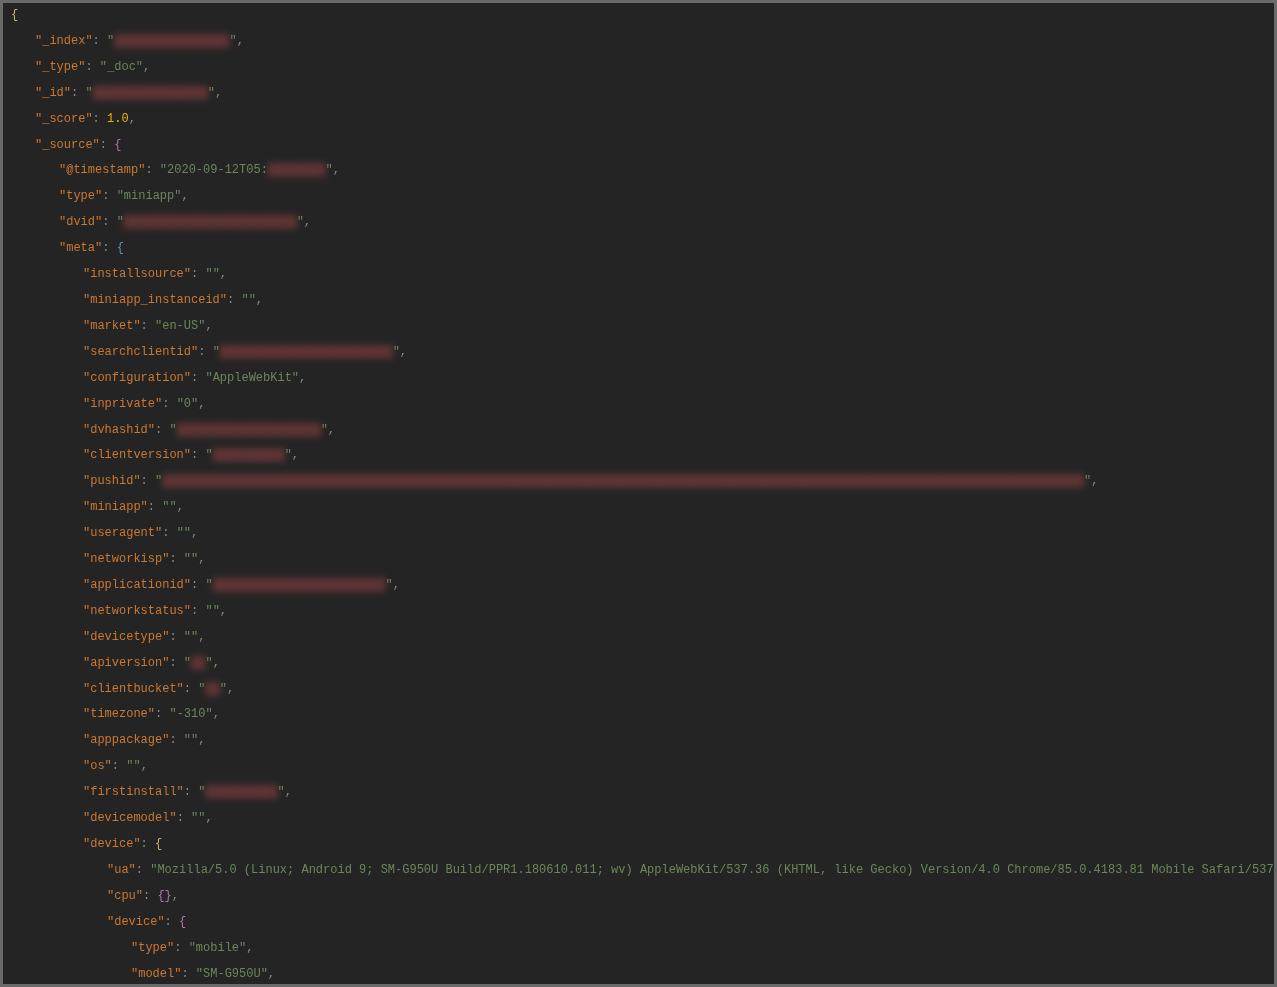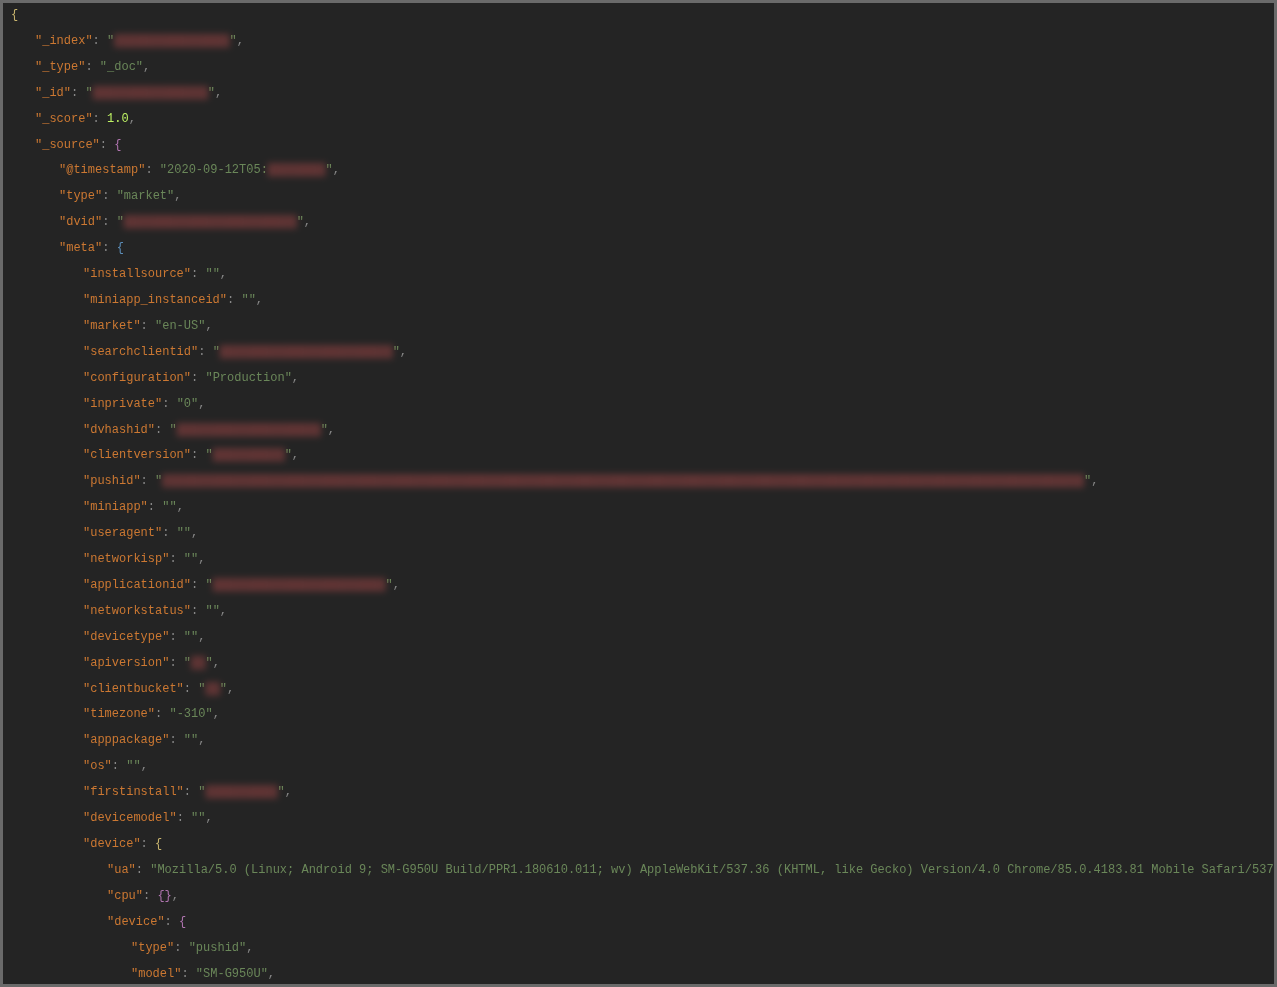--- a/index.html
+++ b/index.html
@@ -30,47 +30,47 @@
   }
   .ln { display: block; }
   .in0 { padding-left: calc(0 * 24px); }
   .in1 { padding-left: calc(1 * 24px); }
   .in2 { padding-left: calc(2 * 24px); }
   .in3 { padding-left: calc(3 * 24px); }
   .in4 { padding-left: calc(4 * 24px); }
   .in5 { padding-left: calc(5 * 24px); }
   .key   { color: #cc7832; }
   .str   { color: #6a8759; }
-  .num   { color: #bef264; }
+  .num   { color: #eab308; }
   .punct { color: #888888; }
   .red   { color: #a84848; filter: blur(3px) opacity(0.45); }
   .bracket-y { color: #c9b56e; }
   .bracket-p { color: #b075b0; }
   .bracket-b { color: #5d8fbb; }
   .rel { position: relative; }
 </style>
 </head>
 <body>
 
 <div class="viewport rel">
 <pre class="code"><span class="ln in0"><span class="bracket-y">{</span></span>
 <span class="ln in1"><span class="key">"_index"</span><span class="punct">:</span> <span class="str">"</span><span class="red">████████████████</span><span class="str">"</span><span class="punct">,</span></span>
 <span class="ln in1"><span class="key">"_type"</span><span class="punct">:</span> <span class="str">"<span>_doc</span>"</span><span class="punct">,</span></span>
 <span class="ln in1"><span class="key">"_id"</span><span class="punct">:</span> <span class="str">"</span><span class="red">████████████████</span><span class="str">"</span><span class="punct">,</span></span>
 <span class="ln in1"><span class="key">"_score"</span><span class="punct">:</span> <span class="num">1.0</span><span class="punct">,</span></span>
 <span class="ln in1"><span class="key">"_source"</span><span class="punct">:</span> <span class="bracket-p">{</span></span>
 <span class="ln in2"><span class="key">"@timestamp"</span><span class="punct">:</span> <span class="str">"2020-09-12T05:</span><span class="red">████████</span><span class="str">"</span><span class="punct">,</span></span>
-<span class="ln in2"><span class="key">"type"</span><span class="punct">:</span> <span class="str">"<span>market</span>"</span><span class="punct">,</span></span>
+<span class="ln in2"><span class="key">"type"</span><span class="punct">:</span> <span class="str">"<span>miniapp</span>"</span><span class="punct">,</span></span>
 <span class="ln in2"><span class="key">"dvid"</span><span class="punct">:</span> <span class="str">"</span><span class="red">████████████████████████</span><span class="str">"</span><span class="punct">,</span></span>
 <span class="ln in2"><span class="key">"meta"</span><span class="punct">:</span> <span class="bracket-b">{</span></span>
 <span class="ln in3"><span class="key">"installsource"</span><span class="punct">:</span> <span class="str">""</span><span class="punct">,</span></span>
 <span class="ln in3"><span class="key">"miniapp_instanceid"</span><span class="punct">:</span> <span class="str">""</span><span class="punct">,</span></span>
 <span class="ln in3"><span class="key">"market"</span><span class="punct">:</span> <span class="str">"<span>en-US</span>"</span><span class="punct">,</span></span>
 <span class="ln in3"><span class="key">"searchclientid"</span><span class="punct">:</span> <span class="str">"</span><span class="red">████████████████████████</span><span class="str">"</span><span class="punct">,</span></span>
-<span class="ln in3"><span class="key">"configuration"</span><span class="punct">:</span> <span class="str">"<span>Production</span>"</span><span class="punct">,</span></span>
+<span class="ln in3"><span class="key">"configuration"</span><span class="punct">:</span> <span class="str">"<span>AppleWebKit</span>"</span><span class="punct">,</span></span>
 <span class="ln in3"><span class="key">"inprivate"</span><span class="punct">:</span> <span class="str">"<span>0</span>"</span><span class="punct">,</span></span>
 <span class="ln in3"><span class="key">"dvhashid"</span><span class="punct">:</span> <span class="str">"</span><span class="red">████████████████████</span><span class="str">"</span><span class="punct">,</span></span>
 <span class="ln in3"><span class="key">"clientversion"</span><span class="punct">:</span> <span class="str">"</span><span class="red">██████████</span><span class="str">"</span><span class="punct">,</span></span>
 <span class="ln in3"><span class="key">"pushid"</span><span class="punct">:</span> <span class="str">"</span><span class="red">████████████████████████████████████████████████████████████████████████████████████████████████████████████████████████████████</span><span class="str">"</span><span class="punct">,</span></span>
 <span class="ln in3"><span class="key">"miniapp"</span><span class="punct">:</span> <span class="str">""</span><span class="punct">,</span></span>
 <span class="ln in3"><span class="key">"useragent"</span><span class="punct">:</span> <span class="str">""</span><span class="punct">,</span></span>
 <span class="ln in3"><span class="key">"networkisp"</span><span class="punct">:</span> <span class="str">""</span><span class="punct">,</span></span>
 <span class="ln in3"><span class="key">"applicationid"</span><span class="punct">:</span> <span class="str">"</span><span class="red">████████████████████████</span><span class="str">"</span><span class="punct">,</span></span>
 <span class="ln in3"><span class="key">"networkstatus"</span><span class="punct">:</span> <span class="str">""</span><span class="punct">,</span></span>
 <span class="ln in3"><span class="key">"devicetype"</span><span class="punct">:</span> <span class="str">""</span><span class="punct">,</span></span>
@@ -78,21 +78,21 @@
 <span class="ln in3"><span class="key">"clientbucket"</span><span class="punct">:</span> <span class="str">"</span><span class="red">██</span><span class="str">"</span><span class="punct">,</span></span>
 <span class="ln in3"><span class="key">"timezone"</span><span class="punct">:</span> <span class="str">"<span>-310</span>"</span><span class="punct">,</span></span>
 <span class="ln in3"><span class="key">"apppackage"</span><span class="punct">:</span> <span class="str">""</span><span class="punct">,</span></span>
 <span class="ln in3"><span class="key">"os"</span><span class="punct">:</span> <span class="str">""</span><span class="punct">,</span></span>
 <span class="ln in3"><span class="key">"firstinstall"</span><span class="punct">:</span> <span class="str">"</span><span class="red">██████████</span><span class="str">"</span><span class="punct">,</span></span>
 <span class="ln in3"><span class="key">"devicemodel"</span><span class="punct">:</span> <span class="str">""</span><span class="punct">,</span></span>
 <span class="ln in3"><span class="key">"device"</span><span class="punct">:</span> <span class="bracket-y">{</span></span>
 <span class="ln in4"><span class="key">"ua"</span><span class="punct">:</span> <span class="str">"<span>Mozilla/5.0 (Linux; Android 9; SM-G950U Build/PPR1.180610.011; wv) AppleWebKit/537.36 (KHTML, like Gecko) Version/4.0 Chrome/85.0.4183.81 Mobile Safari/537.36 BingWeb/11.5.28219302</span>"</span></span>
 <span class="ln in4"><span class="key">"cpu"</span><span class="punct">:</span> <span class="bracket-p">{}</span><span class="punct">,</span></span>
 <span class="ln in4"><span class="key">"device"</span><span class="punct">:</span> <span class="bracket-p">{</span></span>
-<span class="ln in5"><span class="key">"type"</span><span class="punct">:</span> <span class="str">"<span>pushid</span>"</span><span class="punct">,</span></span>
+<span class="ln in5"><span class="key">"type"</span><span class="punct">:</span> <span class="str">"<span>mobile</span>"</span><span class="punct">,</span></span>
 <span class="ln in5"><span class="key">"model"</span><span class="punct">:</span> <span class="str">"<span>SM-G950U</span>"</span><span class="punct">,</span></span>
 
 
 
 
 
 
 
 
 

